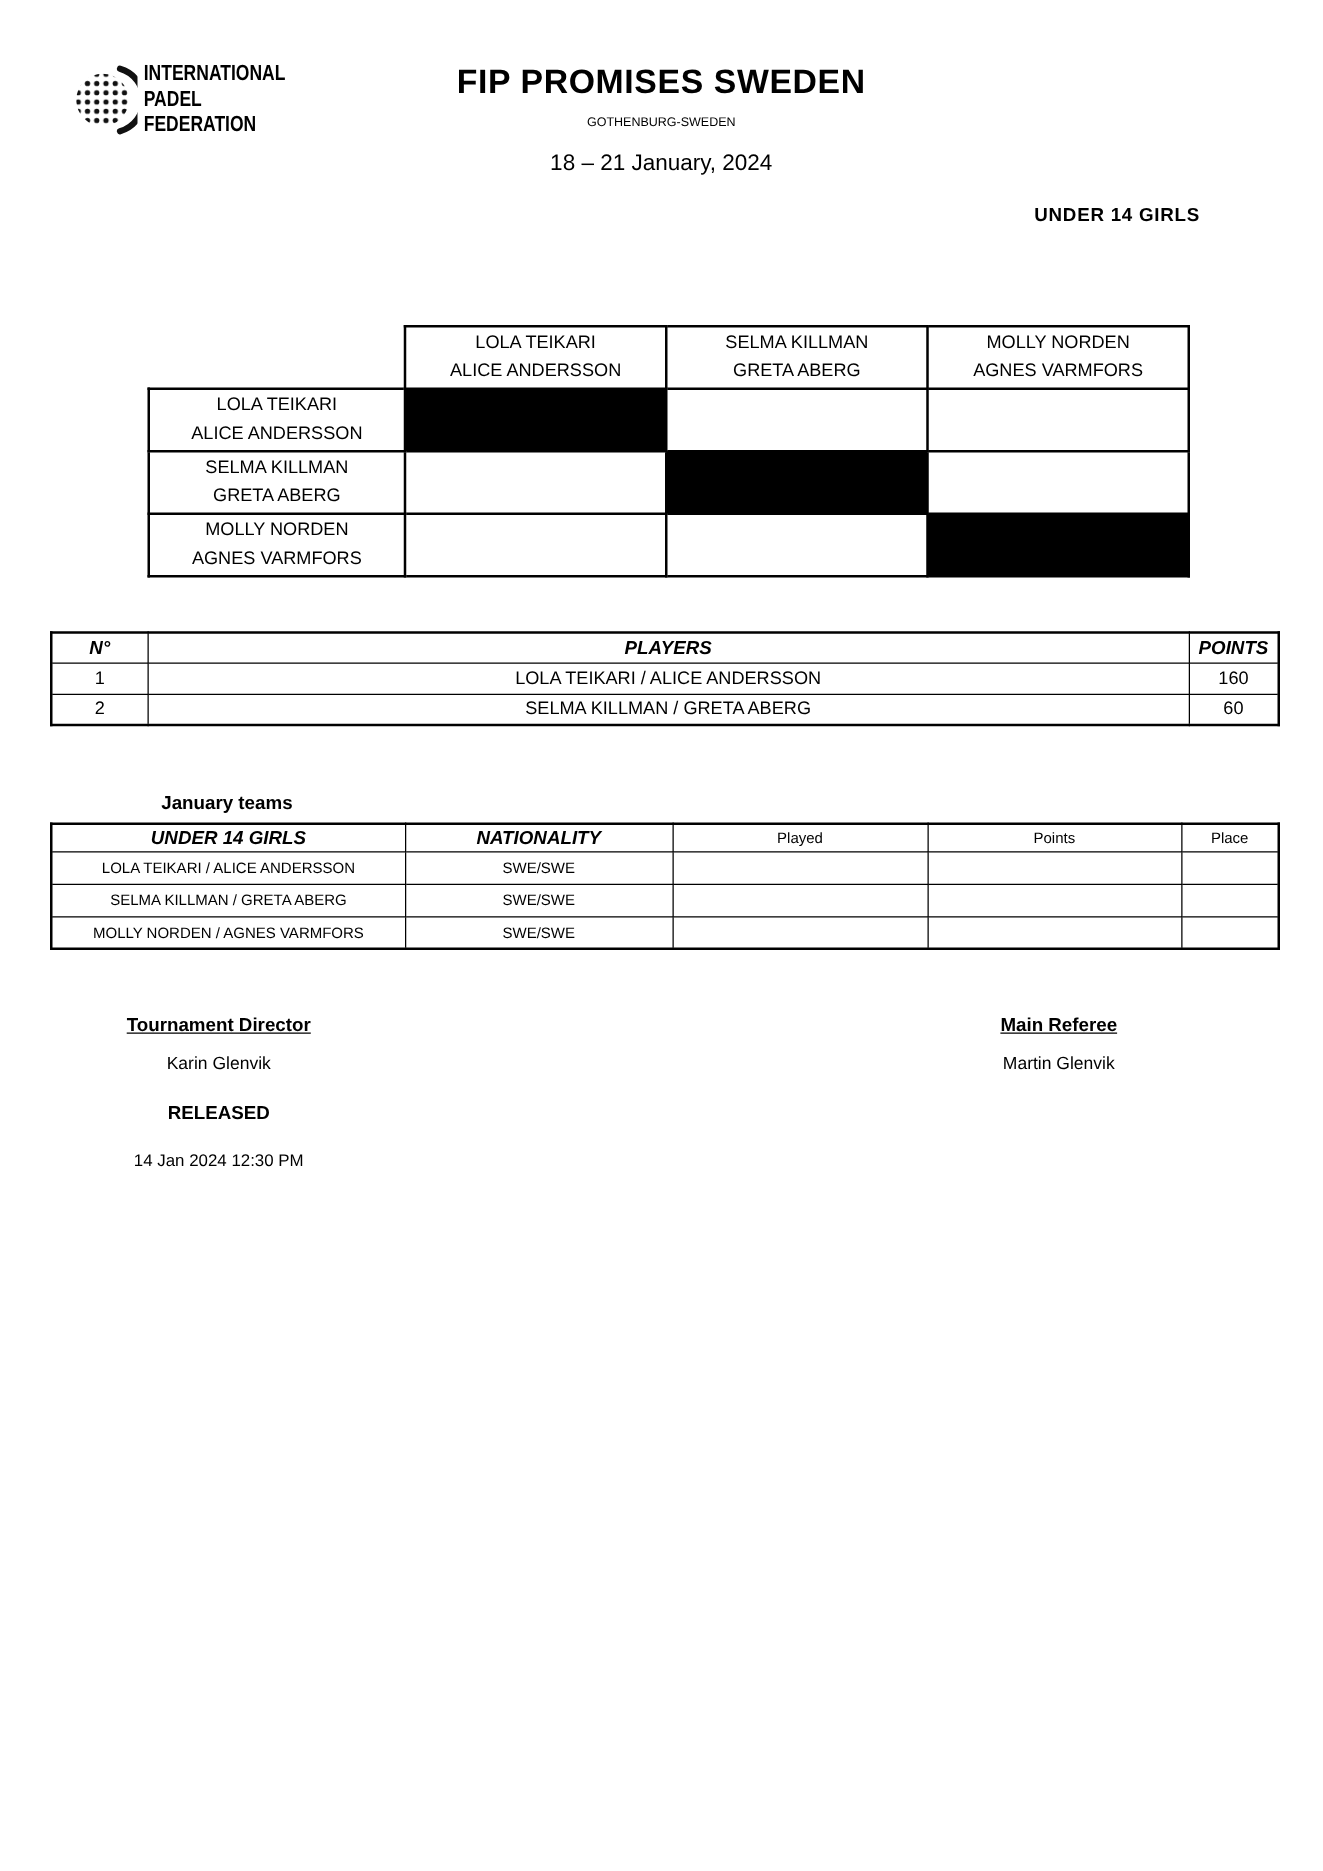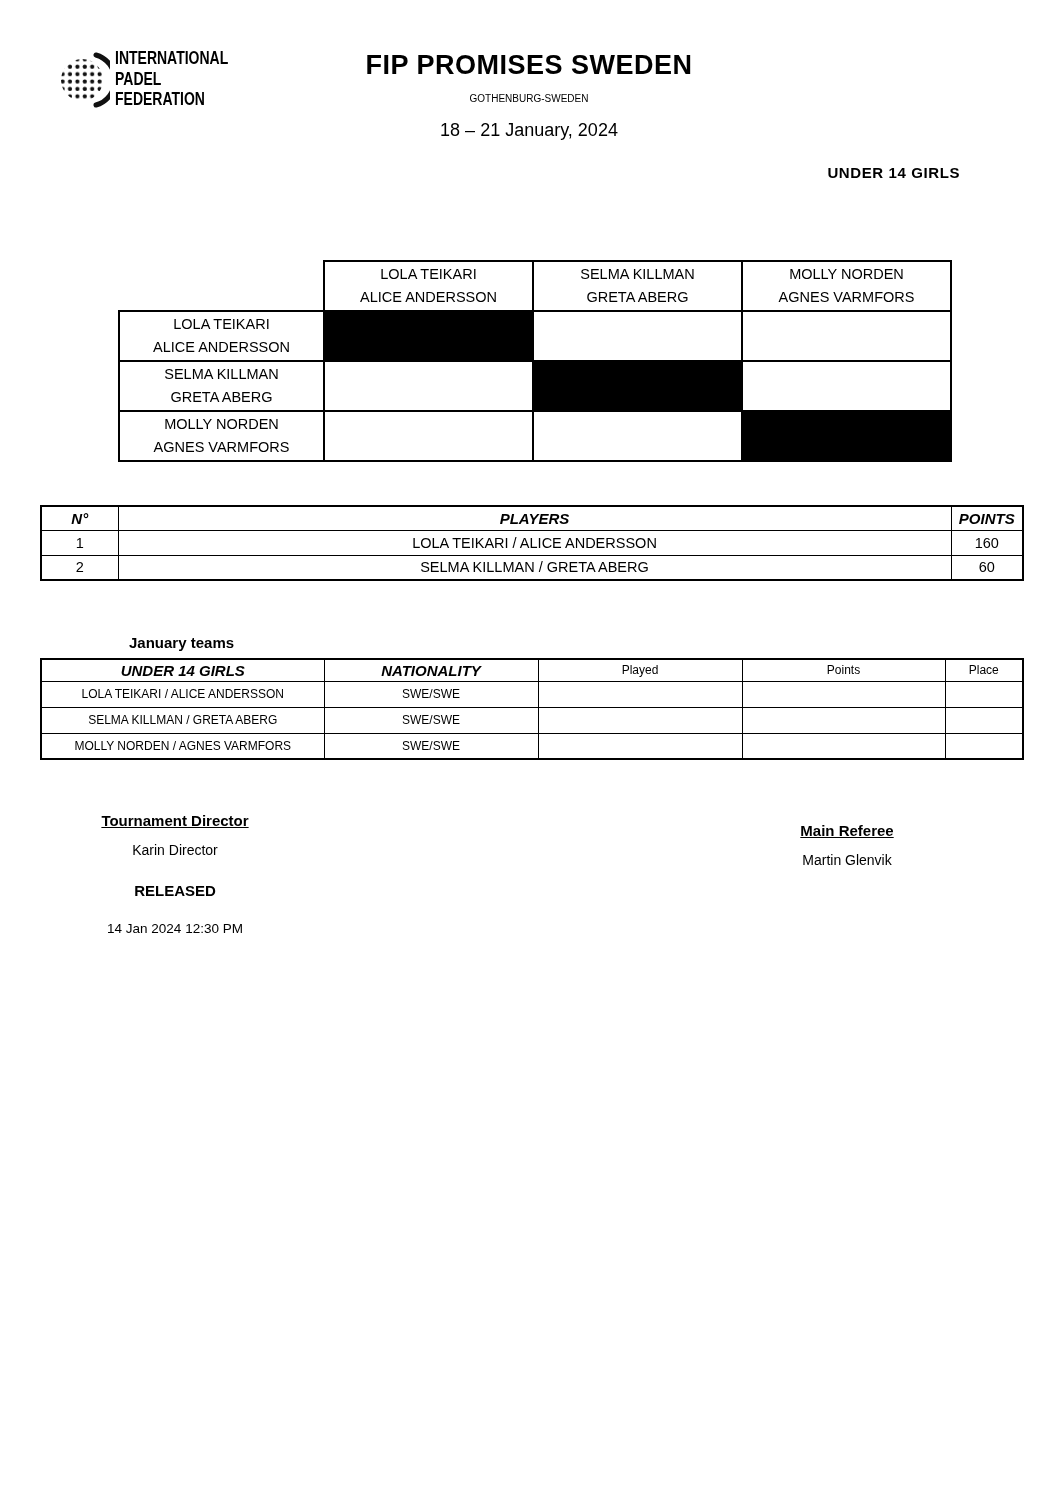--- a/index.html
+++ b/index.html
@@ -33,21 +33,21 @@
   
   .seeded-heading { position:absolute; left:129px; top:634px; font-size:15px; font-weight:700; }
   .seeded { position:absolute; left:40px; top:658px; border:2px solid #000; table-layout:fixed; }
   .seeded th, .seeded td { border:1px solid #000; text-align:center; vertical-align:middle; font-size:12px; padding:0; }
   .seeded th { height:22px; font-weight:400; }
   .seeded th.em { font-weight:700; font-style:italic; font-size:15px; }
   .seeded td { height:26px; }
 
   
   .director { position:absolute; left:93px; top:812px; width:164px; text-align:center; }
-  .referee  { position:absolute; left:788px; top:812px; width:118px; text-align:center;margin-top:10px; }
+  .referee  { position:absolute; left:788px; top:812px; width:118px; text-align:center; }
   .sig-label { font-size:15px; font-weight:700; text-decoration:underline; }
   .sig-name { font-size:14px; margin-top:13px; }
   .sig-status { font-size:15px; font-weight:700; margin-top:24px; }
   .sig-time { font-size:13.5px; margin-top:22px; }
 </style>
 </head>
 <body>
 
 <div class="page">
 
@@ -187,21 +187,21 @@
         <td>SWE/SWE</td>
         <td></td>
         <td></td>
         <td></td>
       </tr>
     </tbody>
   </table>
 
   <div class="director">
     <div class="sig-label">Tournament Director</div>
-    <div class="sig-name">Karin Director</div>
+    <div class="sig-name">Karin Glenvik</div>
     <div class="sig-status">RELEASED</div>
     <div class="sig-time">14 Jan 2024 12:30 PM</div>
   </div>
 
   <div class="referee">
     <div class="sig-label">Main Referee</div>
     <div class="sig-name">Martin Glenvik</div>
   </div>
 
 </div>

